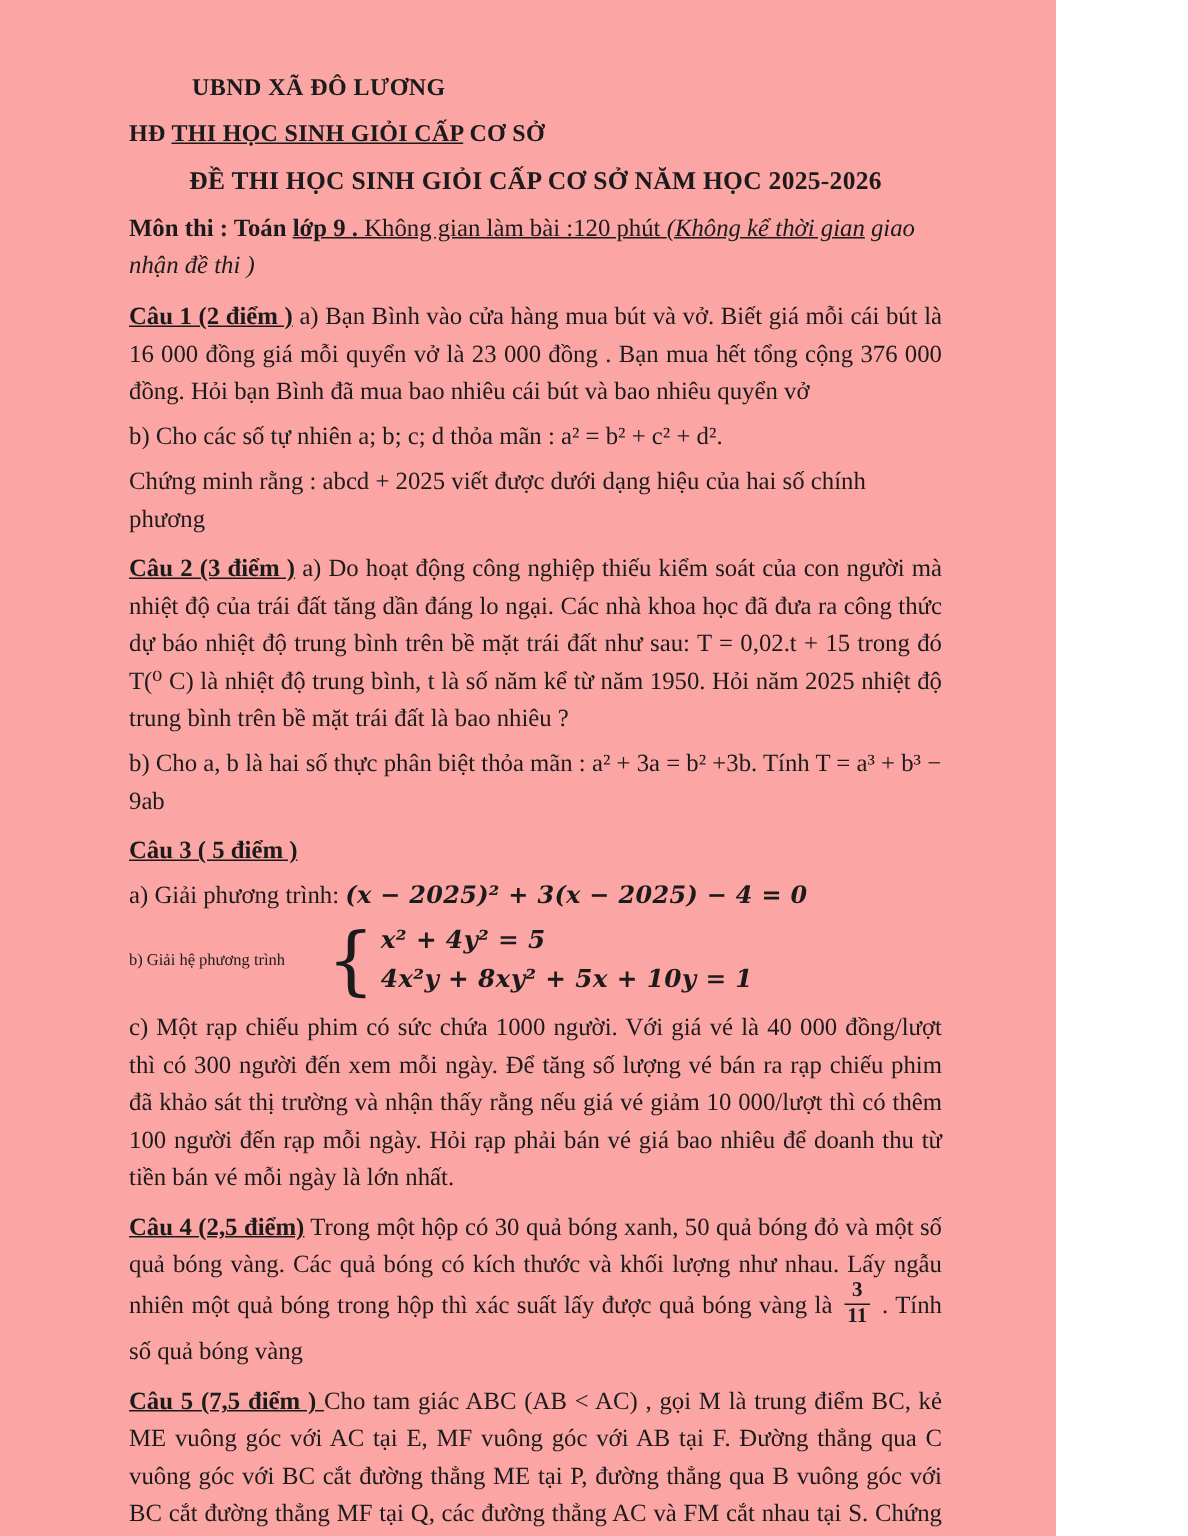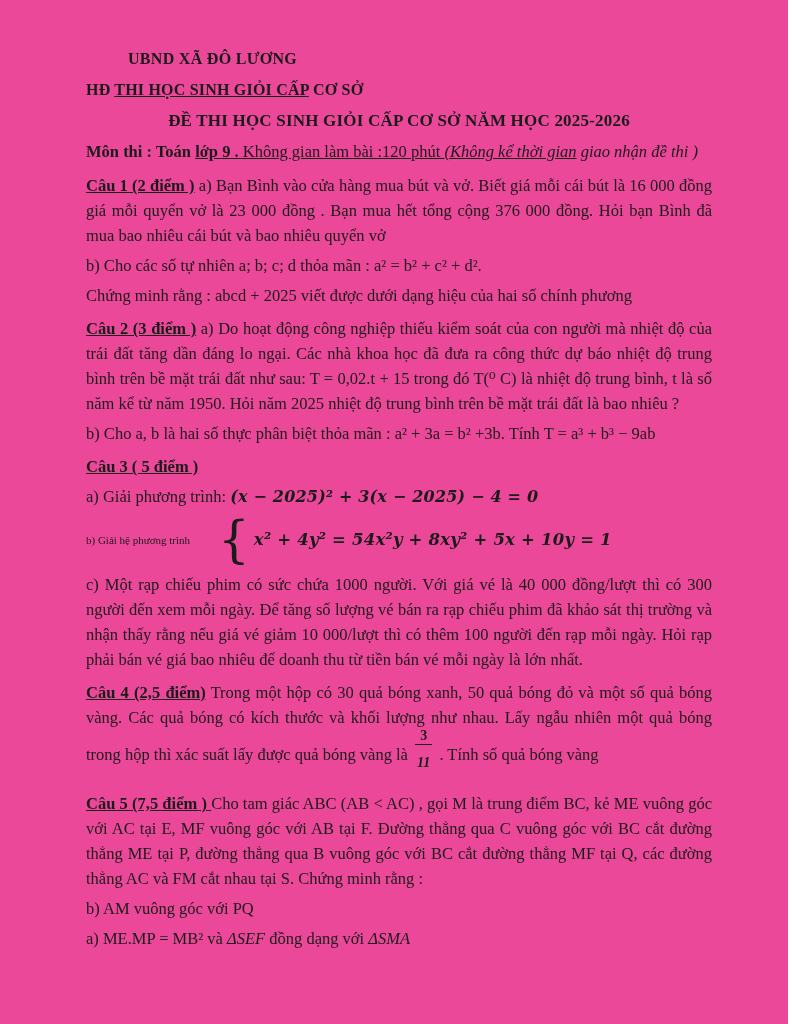--- a/index.html
+++ b/index.html
@@ -1,18 +1,18 @@
 <!DOCTYPE html>
 <html><head>
 <meta charset="utf-8">
 <style>
   * { margin:0; padding:0; box-sizing:border-box; }
   html,body { background:#ffffff; }
   .page {
-    width:788px; height:1024px; background:#ec4899;
+    width:704px; height:1024px; background:#fca5a5;
     font-family:"Liberation Serif","DejaVu Serif",serif;
     color:#1b1b1b;
     padding:46px 76px 0 86px;
     overflow:hidden;
     position:relative;
   }
   p { font-size:16.5px; line-height:25px; margin-bottom:5px; }
   .b { font-weight:bold; }
   .u { text-decoration:underline; }
   .i { font-style:italic; }
@@ -25,31 +25,31 @@
   .math {
     font-family:"DejaVu Serif",serif; font-style:italic; font-weight:bold;
     font-size:16px; letter-spacing:0.2px;
   }
   .syswrap { display:flex; align-items:center; margin-bottom:6px; }
   .syslabel { font-size:11px; line-height:25px; }
   .brace {
     font-family:"DejaVu Serif",serif; font-size:50px; font-weight:400;
     line-height:52px; margin-left:28px; margin-right:4px; color:#1b1b1b;
   }
-  .syslines { display:flex; flex-direction:row; }
+  .syslines { display:flex; flex-direction:column; }
   .sysline {
     font-family:"DejaVu Serif",serif; font-style:italic; font-weight:bold;
     font-size:16.5px; line-height:26px; letter-spacing:0.2px;
   }
   .frac {
     display:inline-flex; flex-direction:column; vertical-align:middle;
     text-align:center; font-weight:bold; font-size:14px; line-height:1.15;
     margin:0 3px; position:relative; top:-2px;
   }
-  .frac .den { border-top:1.6px solid #1b1b1b; padding:10px 2px;font-style:italic; }
+  .frac .den { border-top:1.6px solid #1b1b1b; padding:0 2px; }
   .footer { text-align:center; font-weight:bold; margin-top:14px; font-size:16.5px; letter-spacing:0.5px; }
 </style>
 </head>
 <body>
 
 <div class="page">
 
   <p class="org b">UBND XÃ ĐÔ LƯƠNG</p>
 
   <p class="board b"><span>HĐ </span><span class="u">THI HỌC SINH GIỎI CẤP</span><span> CƠ SỞ</span></p>

